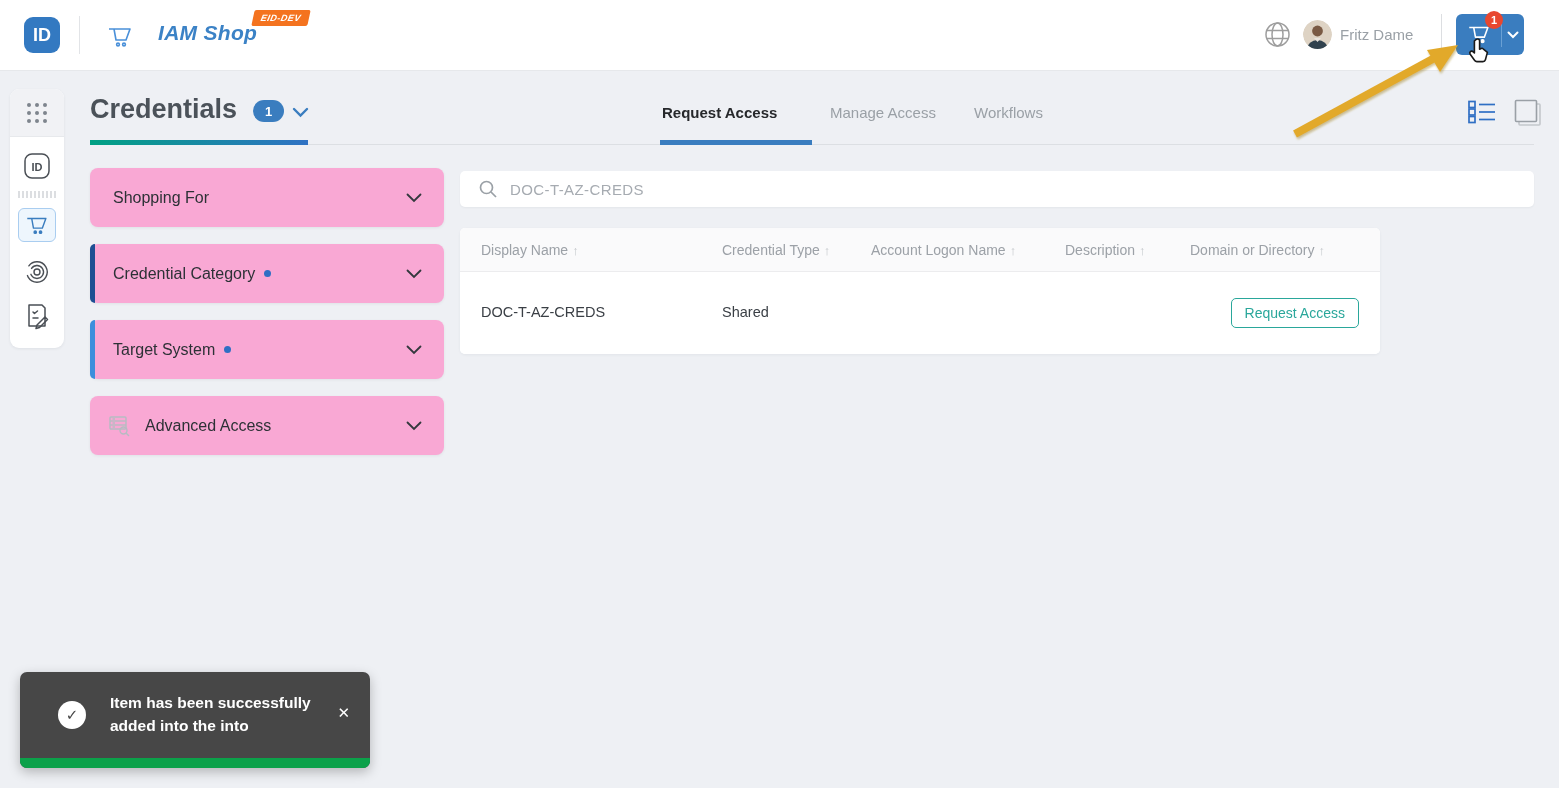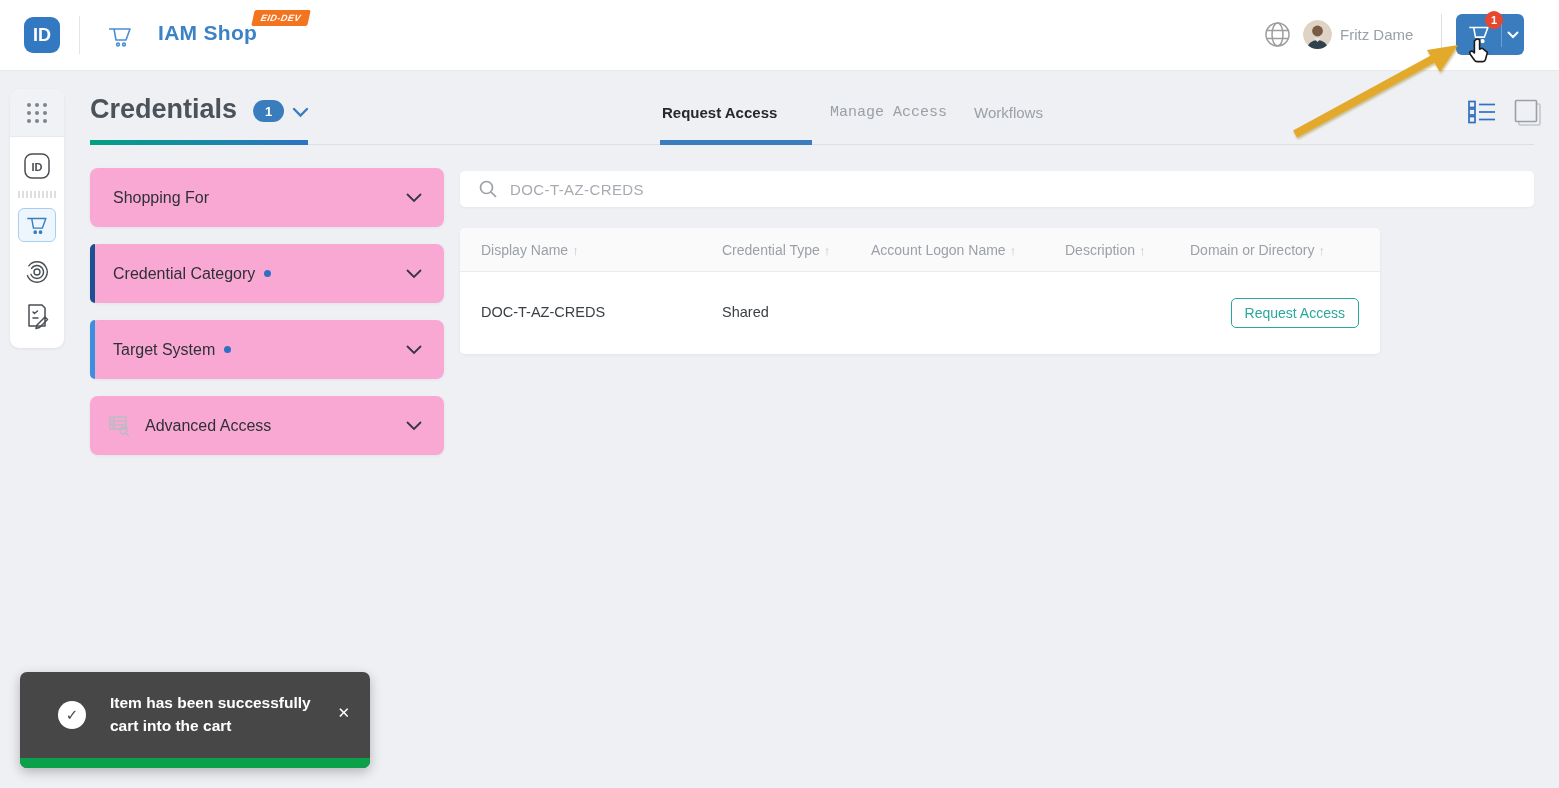--- a/index.html
+++ b/index.html
@@ -20,21 +20,21 @@
   }
   *{margin:0;padding:0;box-sizing:border-box;}
   body{font-family:"Liberation Sans","DejaVu Sans",sans-serif;background:#fff;}
   #app{position:relative;width:1559px;height:788px;background:var(--page-bg);overflow:hidden;}
 
   
   .header{position:absolute;left:0;top:0;width:1559px;height:71px;background:#fff;border-bottom:1px solid #e6e8eb;}
   .logo{position:absolute;left:24px;top:17px;width:36px;height:36px;border-radius:9px;background:#3379c1;color:#fff;font-weight:bold;font-size:18px;display:flex;align-items:center;justify-content:center;}
   .hdr-divider{position:absolute;left:79px;top:16px;width:1px;height:38px;background:#e2e4e7;}
   .hdr-cart{position:absolute;left:106px;top:24px;}
-  .app-title{position:absolute;left:158px;top:21px;font-size:21px;font-weight:bold;color:var(--brand-blue-text);letter-spacing:.3px;}
+  .app-title{position:absolute;left:158px;top:21px;font-size:21px;font-weight:bold;color:var(--brand-blue-text);letter-spacing:.3px;font-style:italic;}
   .env-badge{position:absolute;left:253px;top:10px;background:var(--orange);color:#fff;font-size:9px;font-weight:bold;font-style:italic;padding:3px 8px;transform:skewX(-12deg);border-radius:2px;letter-spacing:.5px;}
   .globe{position:absolute;left:1264px;top:21px;}
   .avatar{position:absolute;left:1303px;top:20px;width:29px;height:29px;border-radius:50%;overflow:hidden;}
   .user-name{position:absolute;left:1340px;top:26px;font-size:15px;color:#9aa0a6;}
   .btn-divider{position:absolute;left:1441px;top:14px;width:1px;height:42px;background:#dcdee1;}
   .cart-btn{position:absolute;left:1456px;top:14px;width:68px;height:41px;background:var(--brand-blue);border-radius:6px;display:flex;align-items:center;}
   .cart-btn .main{width:45px;display:flex;justify-content:center;}
   .cart-btn .split{width:1px;height:25px;background:#6aa0d4;}
   .cart-btn .chev{flex:1;display:flex;justify-content:center;}
   .cart-badge{position:absolute;left:1485px;top:11px;width:18px;height:18px;border-radius:50%;background:var(--red);color:#fff;font-size:11px;font-weight:bold;display:flex;align-items:center;justify-content:center;z-index:5;}
@@ -224,21 +224,21 @@
   <div class="page-title">Credentials</div>
   <div class="count-pill">1</div>
   <span class="title-chev">
     <svg width="17" height="11" viewBox="0 0 17 11" fill="none" stroke="#3a7dbf" stroke-width="2.4" stroke-linecap="round">
         <path d="M2 2 L8.5 8.5 L15 2"></path>
       </svg>
   </span>
   <div class="rule"></div>
   <div class="grad-bar"></div>
   <div class="tab active" style="left:662px;">Request Access</div>
-  <div class="tab" style="left:830px;font-family:Liberation Mono, monospace;">Manage Access</div>
+  <div class="tab" style="left:830px;">Manage Access</div>
   <div class="tab" style="left:974px;">Workflows</div>
   <div class="tab-underline"></div>
 
   <span class="view-list">
     <svg width="28" height="24" viewBox="0 0 28 24" fill="none" stroke="#2f6fc4" stroke-width="1.7">
       <rect x="1" y="1.5" width="6" height="6"></rect>
         <line x1="11" y1="4.5" x2="27" y2="4.5"></line>
       <rect x="1" y="9" width="6" height="6"></rect>
         <line x1="11" y1="12" x2="27" y2="12"></line>
       <rect x="1" y="16.5" width="6" height="6"></rect>
@@ -324,19 +324,19 @@
       <span class="td" style="left:21px;">DOC-T-AZ-CREDS</span>
       <span class="td" style="left:262px;">Shared</span>
       <button class="req-btn">Request Access</button>
     </div>
   </div>
 
   <div class="toast">
     <span class="check">✓</span>
     <div class="msg">
       <div>Item has been successfully</div>
-      <div>cart into the cart</div>
+      <div>added into the into</div>
     </div>
     <span class="close">✕</span>
     <div class="bar"></div>
   </div>
 
 </div>
 
 </body></html>

